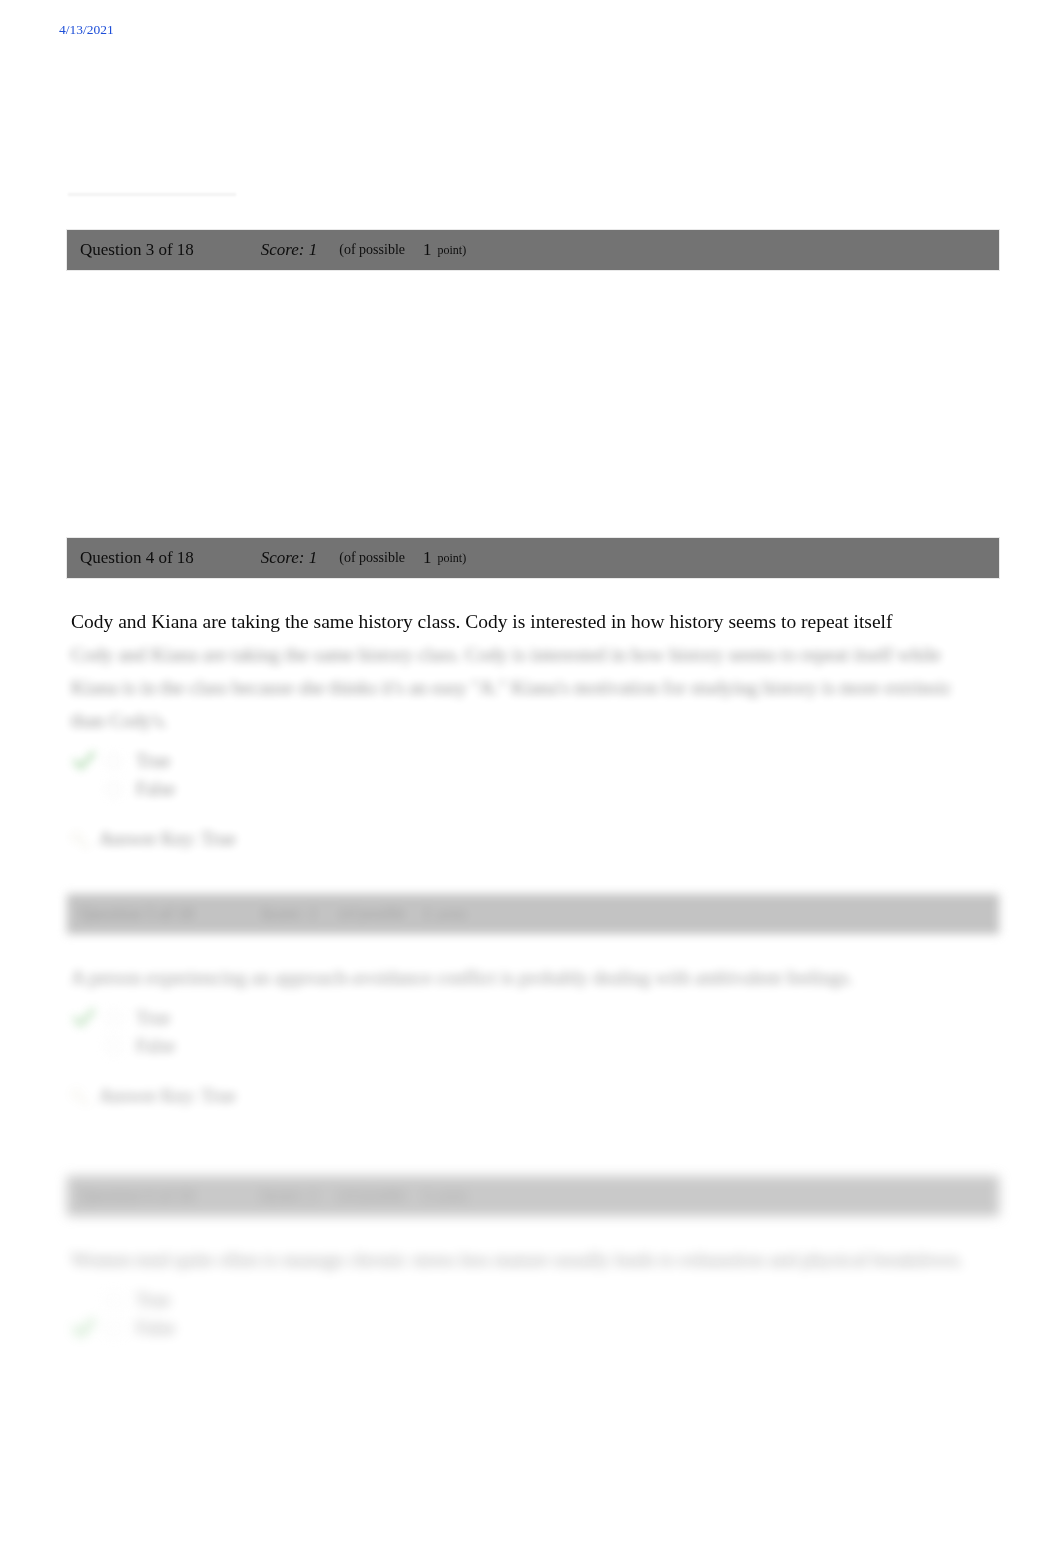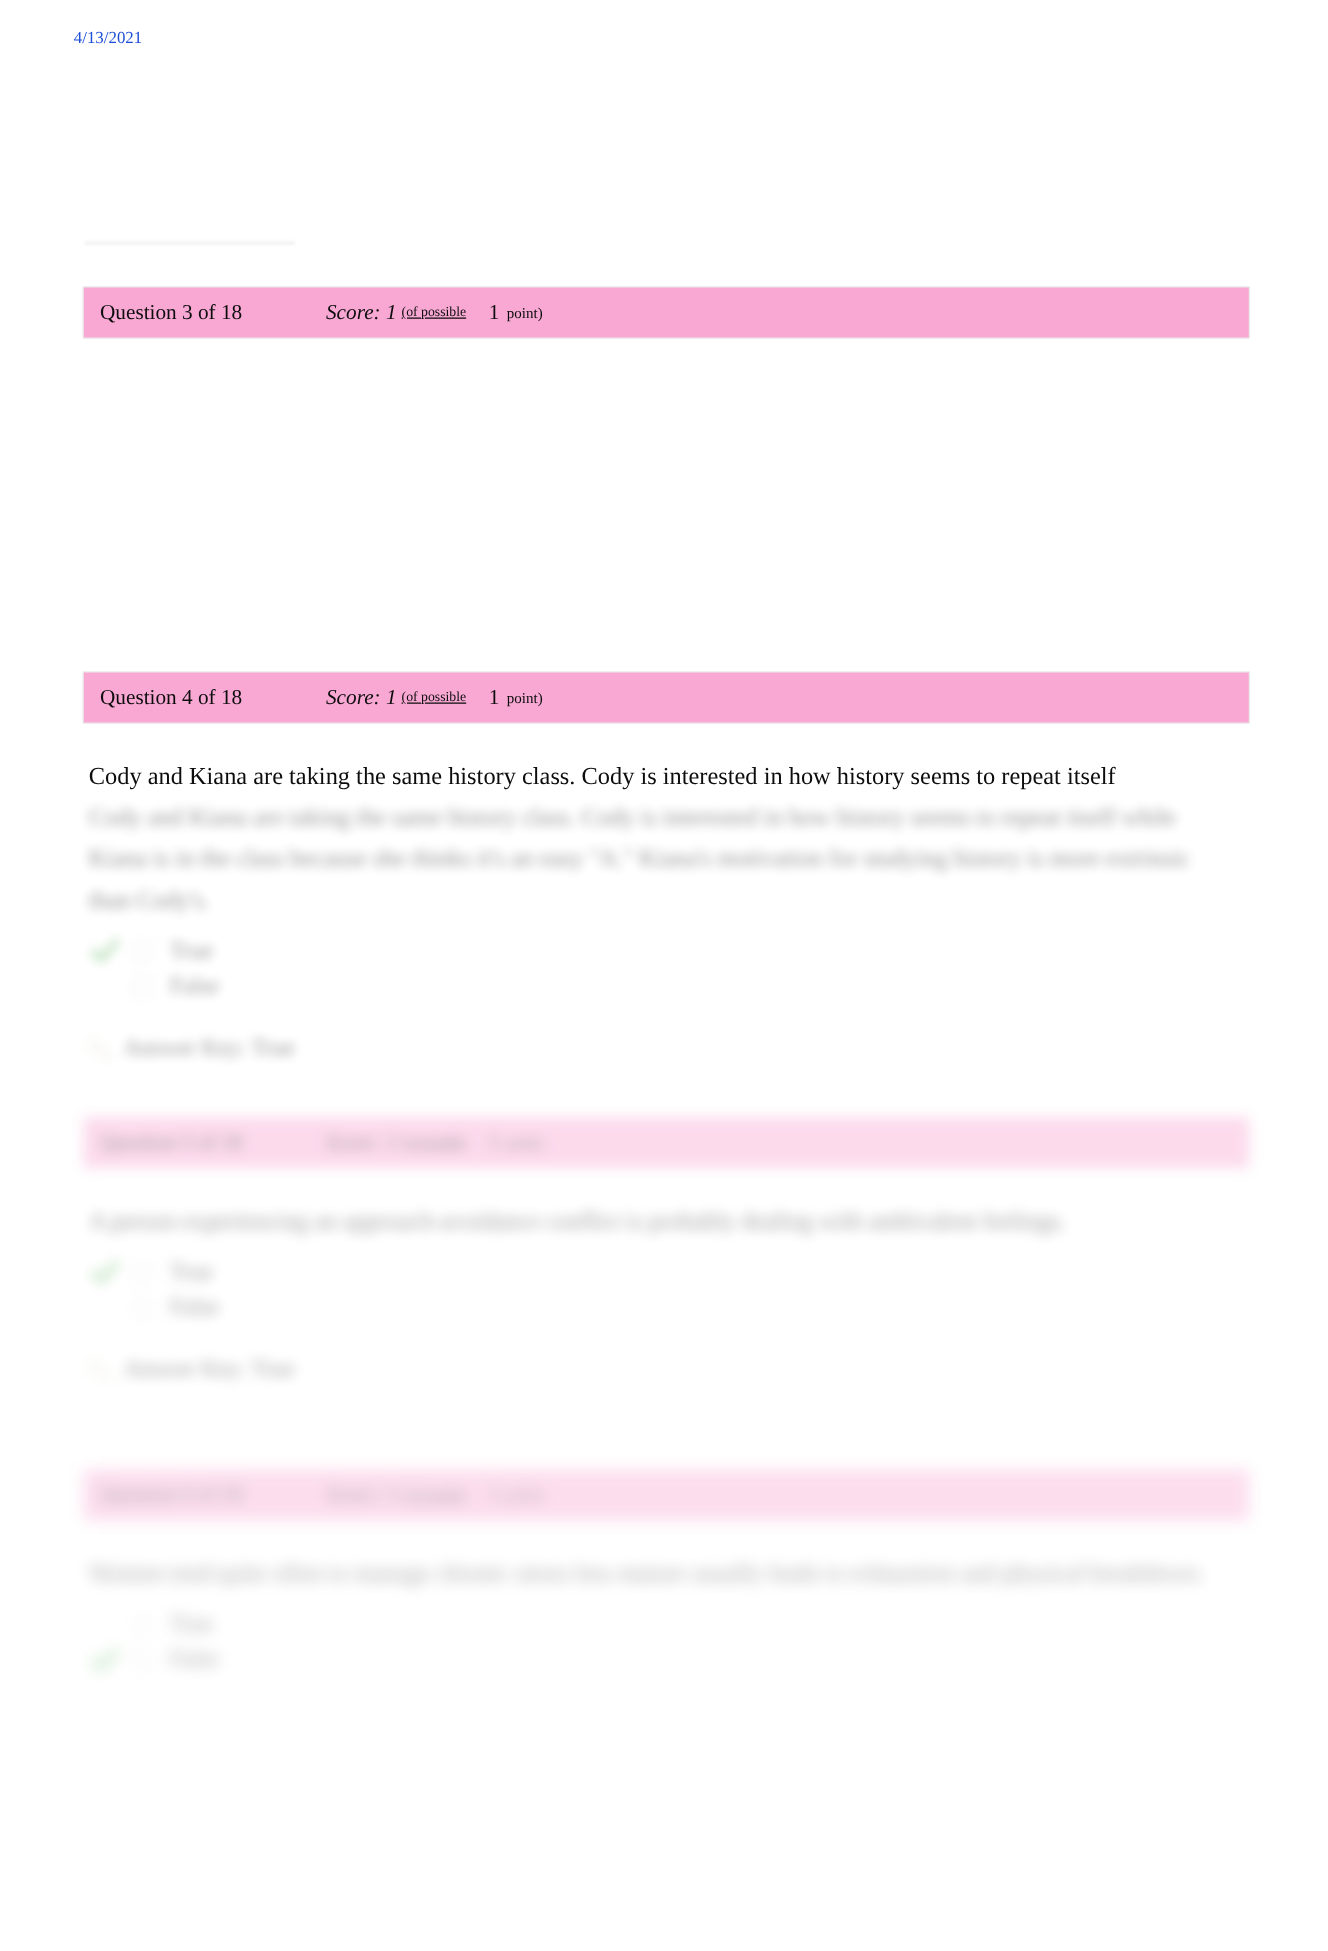--- a/index.html
+++ b/index.html
@@ -68,42 +68,41 @@
     left: 0;
     width: 1062px;
   }
 
   .q-header {
     position: relative;
     margin-left: 66px;
     width: 934px;
     box-sizing: border-box;
     height: 42px;
-    background: #f9a8d4;
+    background: #737373;
     border: 1px solid #e9e9e9;
     border-radius: 1px;
     display: flex;
     align-items: center;
     padding-left: 13px;
   }
   .q-header .q-num {
     font-size: 17px;
     white-space: nowrap;
   }
   .q-header .q-score {
     font-size: 17px;
     white-space: nowrap;
     margin-left: 67px;
     font-style: italic;
   }
   .q-header .q-possible {
-    font-size: 11px;
-    white-space: nowrap;
-    margin-left: 4px;
-    text-decoration: underline;
+    font-size: 14px;
+    white-space: nowrap;
+    margin-left: 22px;
   }
   .q-header .q-pts {
     font-size: 17px;
     white-space: nowrap;
     margin-left: 18px;
   }
   .q-header .q-pts-unit {
     font-size: 12px;
     white-space: nowrap;
     margin-left: 6px;

